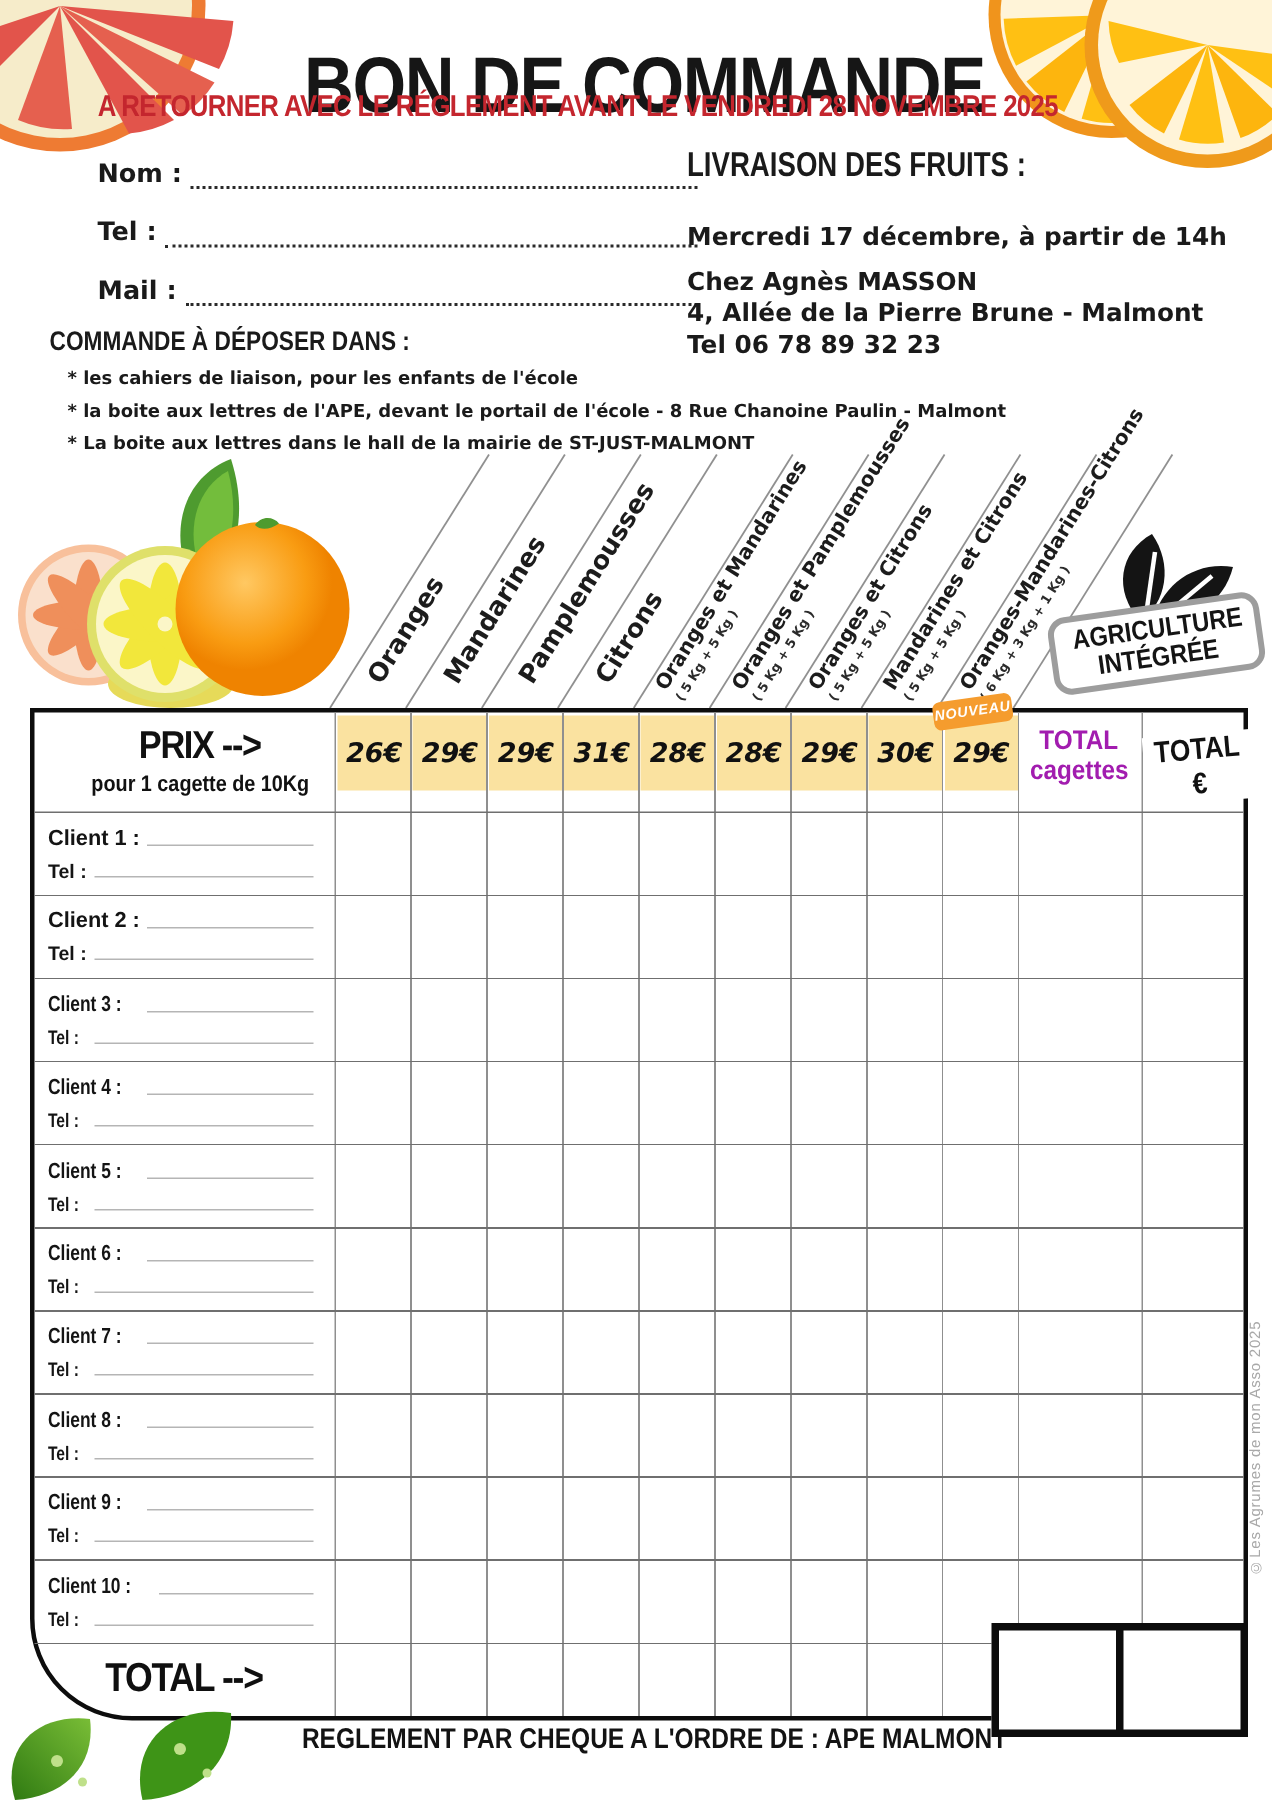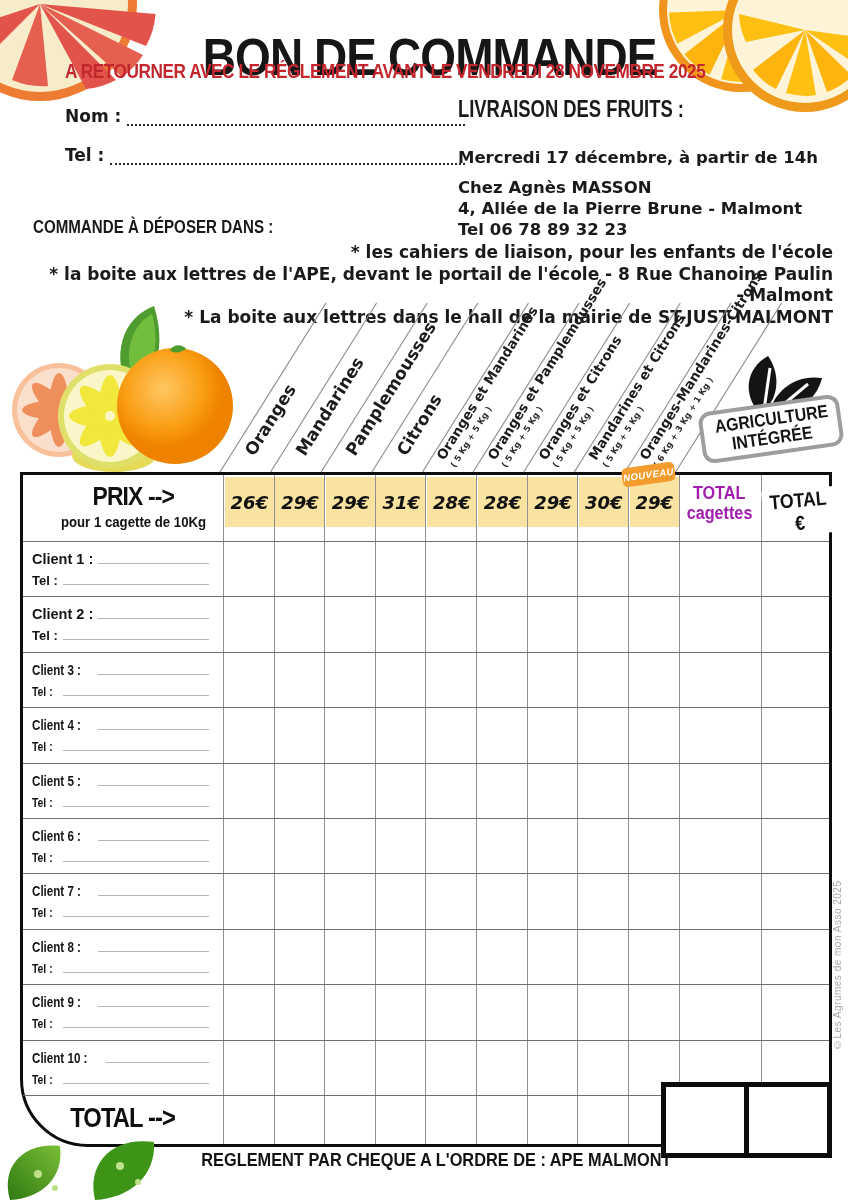--- a/index.html
+++ b/index.html
@@ -25,21 +25,21 @@
   
   .delivery { position:absolute; left:458px; top:96px; width:370px; color:#1a1a1a; }
   .delivery-title { font-size:23px; transform:scaleX(.8); transform-origin:left; letter-spacing:0; }
   .delivery-date { font-size:16.5px; margin-top:25px; }
   .delivery-addr { font-size:16.5px; margin-top:10px; line-height:21px; }
 
   
   .dropoff { position:absolute; left:33px; top:217px; width:800px; color:#1a1a1a; }
   .dropoff-title { font-size:18px; transform:scaleX(.84); transform-origin:left; }
   .dropoff ul { list-style:none; margin-top:4px; }
-  .dropoff li { font-size:17px; line-height:21.5px; padding-left:12px; font-weight:bold;text-align:right; }
+  .dropoff li { font-size:12px; line-height:21.5px; padding-left:12px; font-weight:bold; }
 
   
   .diag { position:absolute; left:0; top:295px; overflow:visible; }
   .diag line { stroke:#909090; stroke-width:1.2; }
   .dm  { font:bold 17px "DejaVu Sans",sans-serif; fill:#1c1c1c; }
   .dm2 { font:bold 13.5px "DejaVu Sans",sans-serif; fill:#1c1c1c; }
   .ds  { font:bold 8.5px "DejaVu Sans",sans-serif; fill:#2b2b2b; }
 
   
   .agri-box { position:absolute; left:700px; top:403px; width:142px; transform:rotate(-8deg); background:#fff;
@@ -139,20 +139,24 @@
     <span class="impact cx subtitle">A RETOURNER AVEC LE RÉGLEMENT AVANT LE VENDREDI 28 NOVEMBRE 2025</span>
   </div>
 
   <div class="contact">
     <div class="fieldrow comic">
       <span class="lbl">Nom :</span>
       <span class="fill"></span>
     </div>
     <div class="fieldrow comic">
       <span class="lbl">Tel :</span>
+      <span class="fill"></span>
+    </div>
+    <div class="fieldrow comic">
+      <span class="lbl">Mail :</span>
       <span class="fill"></span>
     </div>
   </div>
 
   <div class="delivery">
     <div class="impact delivery-title">LIVRAISON DES FRUITS :</div>
     <div class="comic delivery-date">Mercredi 17 décembre, à partir de 14h</div>
     <div class="comic delivery-addr">
       <div>Chez Agnès MASSON</div>
       <div>4, Allée de la Pierre Brune - Malmont</div>

